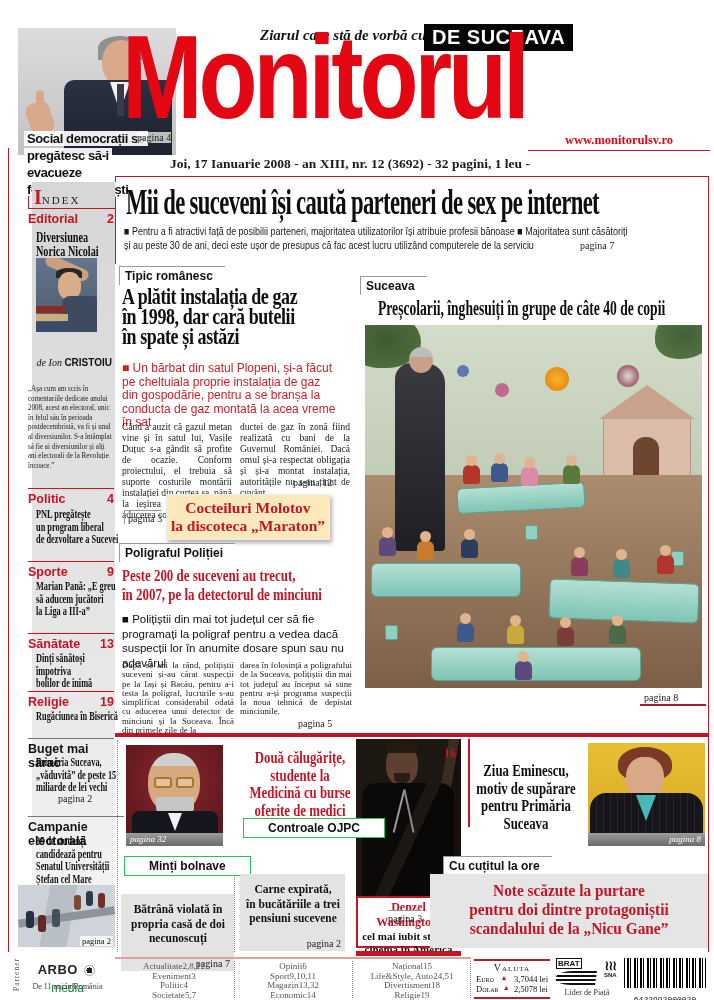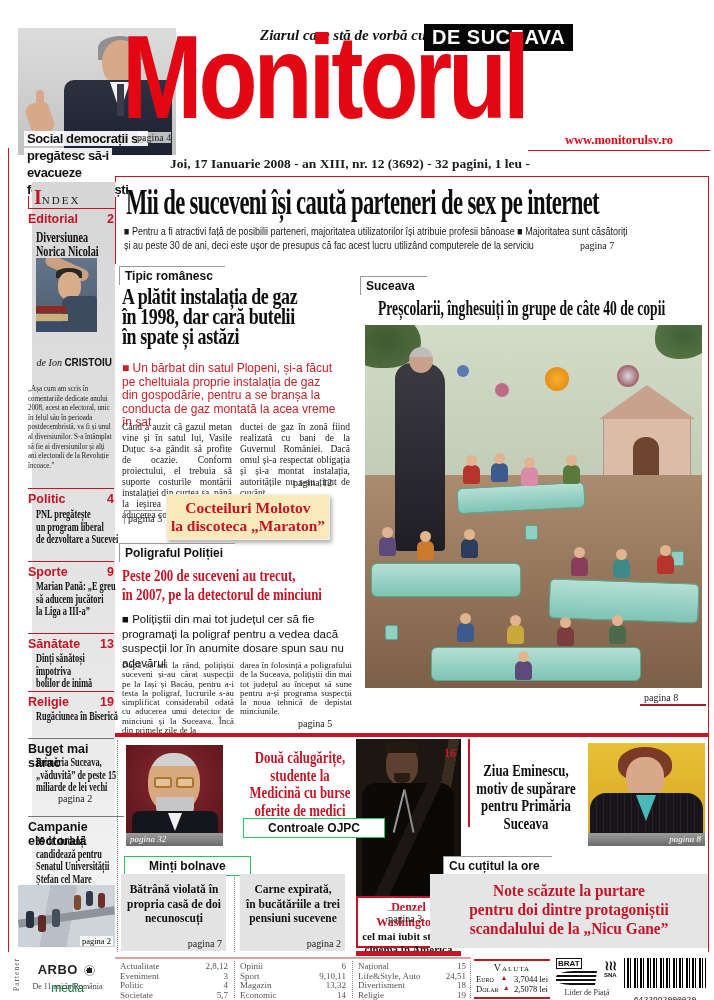--- a/index.html
+++ b/index.html
@@ -28,21 +28,21 @@
   .graybox{position:absolute;background:#e3e3e3}
   .yellowbox{position:absolute;background:#e5e5e5}
   
   .kg-kid{position:absolute;width:17px;height:19px;border-radius:6px 6px 3px 3px}
   .kg-kid::before{content:"";position:absolute;left:3px;top:-10px;width:11px;height:11px;border-radius:50%;background:#e0b48e}
   .kg-table{position:absolute;background:linear-gradient(#b4e0d4,#7ec4b4);border:1px solid #5aa594;border-radius:6px}
   .kg-chair{position:absolute;width:13px;height:15px;background:#8fd0c2;border:1px solid #5aa594;border-radius:2px}
   .kg-dot{position:absolute;border-radius:50%}
   
   .idx-col{position:absolute;font-family:"Liberation Serif",serif;font-size:9px;line-height:9.5px;color:#555}
-  .idx-row{display:flex;justify-content:space-between}
+  .idx-row{display:flex;justify-content:center}
   .sc{font-variant:small-caps}
 </style>
 </head>
 <body>
 
 <div class="page">
 
   <div class="redline" style="left:8px;top:148px;width:1px;height:810px"></div>
   <div class="redline" style="left:708px;top:176px;width:1px;height:776px"></div>
   <div class="redline" style="left:115px;top:176px;width:593px;height:1px"></div>
@@ -271,21 +271,21 @@
     <div class="abs" style="left:38px;top:14px;width:38px;height:42px;background:#d9a888;border-radius:45%"></div>
     <div class="abs" style="left:2px;top:50px;width:113px;height:42px;background:repeating-linear-gradient(90deg,#17151a 0 6px,#26232c 6px 7px);border-radius:16px 16px 0 0"></div>
     <div class="abs" style="left:48px;top:52px;width:20px;height:26px;background:#49b8b8;clip-path:polygon(0 0,100% 0,50% 100%)"></div>
     <div class="strip" style="text-align:right">pagina 8</div>
   </div>
 
   <div class="dotv" style="left:117px;top:740px;height:212px"></div>
   <div class="dotv" style="left:234px;top:856px;height:96px"></div>
 
   <div class="kicker boxed" style="left:124px;top:856px">Minți bolnave</div>
-  <div class="graybox" style="left:121px;top:874px;width:105px;height:77px">
+  <div class="graybox" style="left:121px;top:894px;width:113px;height:77px">
     <div class="serif pre" style="position:absolute;left:50%;top:8px;width:126px;margin-left:-63px;transform:scaleX(.85);transform-origin:50% 0;font-weight:700;font-size:13.5px;line-height:14.5px;text-align:center;color:#101010">Bătrână violată în
 propria casă de doi
 necunoscuți</div>
     <span class="pg" style="right:4px;bottom:2px">pagina 7</span>
   </div>
 
   <div class="kicker boxed" style="left:243px;top:818px">Controale OJPC</div>
   <div class="graybox" style="left:240px;top:874px;width:105px;height:77px">
     <div class="serif pre" style="position:absolute;left:50%;top:8px;width:126px;margin-left:-63px;transform:scaleX(.85);transform-origin:50% 0;font-weight:700;font-size:13.5px;line-height:14.5px;text-align:center;color:#101010">Carne expirată,
 în bucătăriile a trei

